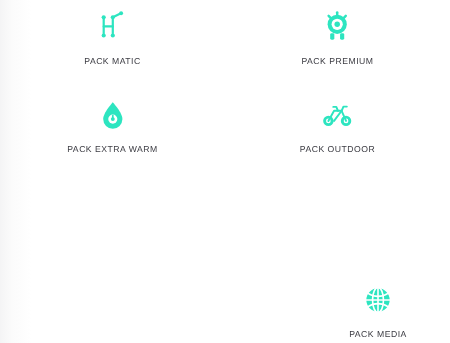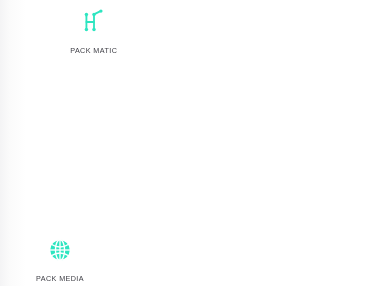--- a/index.html
+++ b/index.html
@@ -72,21 +72,21 @@
     white-space: nowrap;
   }
 
   
   .pack-row-last {
     position: absolute;
     left: 0;
     top: 236px;
     width: 375px;
     display: flex;
-    justify-content: flex-start;
+    justify-content: flex-end;
   }
   .pack-row-last .pack-item {
     width: auto;
     min-width: 120px;
     height: auto;
     padding-top: 0;
   }
 </style>
 </head>
 <body>
@@ -107,22 +107,63 @@
           <line x1="5" y1="12" x2="12" y2="12"></line>
           <path d="M12 5 L17.5 2.2"></path>
           <circle cx="18.4" cy="1.9" r="1.5" fill="currentColor" stroke="none"></circle>
         </svg>
       </span>
       <span class="pack-label">PACK MATIC</span>
     </div>
 
 
 
+    <div class="pack-item">
+      <span class="pack-icon">
+        <svg viewBox="0 0 24 24" fill="none" stroke="currentColor" stroke-width="1.6" stroke-linecap="round">
+          <circle cx="12" cy="10.4" r="7.4" fill="currentColor" stroke="none"></circle>
+          <circle cx="12" cy="10.4" r="4.3" fill="#ffffff" stroke="none"></circle>
+          <circle cx="12" cy="10.4" r="2.1" fill="currentColor" stroke="none"></circle>
+          <line x1="12" y1="1.2" x2="12" y2="3.4" stroke-width="1.9"></line>
+          <line x1="5.4" y1="3.9" x2="6.9" y2="5.4" stroke-width="1.9"></line>
+          <line x1="18.6" y1="3.9" x2="17.1" y2="5.4" stroke-width="1.9"></line>
+          <rect x="6.6" y="17.2" width="3.2" height="5.1" rx="1.1" fill="currentColor" stroke="none"></rect>
+          <rect x="14.2" y="17.2" width="3.2" height="5.1" rx="1.1" fill="currentColor" stroke="none"></rect>
+        </svg>
+      </span>
+      <span class="pack-label">PACK PREMIUM</span>
+    </div>
 
+    <div class="pack-item">
+      <span class="pack-icon">
+        <svg viewBox="0 0 24 24" fill="none" stroke="currentColor" stroke-width="1.6">
+          <path d="M12 2.1 C12 2.1 4.6 10.2 4.6 15.0 A7.4 7.4 0 0 0 19.4 15.0 C19.4 10.2 12 2.1 12 2.1 Z" fill="currentColor" stroke="none"></path>
+          <circle cx="12" cy="15.0" r="3.5" fill="#ffffff" stroke="none"></circle>
+          <circle cx="12" cy="15.0" r="1.5" fill="currentColor" stroke="none"></circle>
+          <line x1="12" y1="12.3" x2="12" y2="15.0" stroke="currentColor" stroke-width="1.3" stroke-linecap="round"></line>
+        </svg>
+      </span>
+      <span class="pack-label">PACK EXTRA WARM</span>
+    </div>
 
+    <div class="pack-item">
+      <span class="pack-icon">
+        <svg viewBox="0 0 24 24" fill="none" stroke="currentColor" stroke-width="1.5" stroke-linecap="round" stroke-linejoin="round">
+          <circle cx="5.2" cy="16.4" r="4.0" fill="currentColor" stroke="none"></circle>
+          <circle cx="18.8" cy="16.4" r="4.0" fill="currentColor" stroke="none"></circle>
+          <circle cx="5.2" cy="16.4" r="1.8" fill="#ffffff" stroke="none"></circle>
+          <circle cx="18.8" cy="16.4" r="1.8" fill="#ffffff" stroke="none"></circle>
+          <path d="M5.2 16.4 L9.6 8.6 L15.4 8.6 L18.8 16.4"></path>
+          <path d="M9.6 16.4 L15.4 8.6"></path>
+          <path d="M12.6 8.6 L11.3 5.6 L9.0 5.6"></path>
+          <path d="M15.4 8.6 L16.8 5.4 L19.4 5.4"></path>
+        </svg>
+      </span>
+      <span class="pack-label">PACK OUTDOOR</span>
+    </div>
 
   </div>
 
   <div class="pack-row-last">
     <div class="pack-item">
       <span class="pack-icon">
         <svg viewBox="0 0 24 24" fill="none" stroke="currentColor" stroke-width="1.5">
           <circle cx="12" cy="12" r="9.6" fill="currentColor" stroke="none"></circle>
           <g stroke="#ffffff" stroke-width="1.25" fill="none">
             <circle cx="12" cy="12" r="9.6"></circle>

